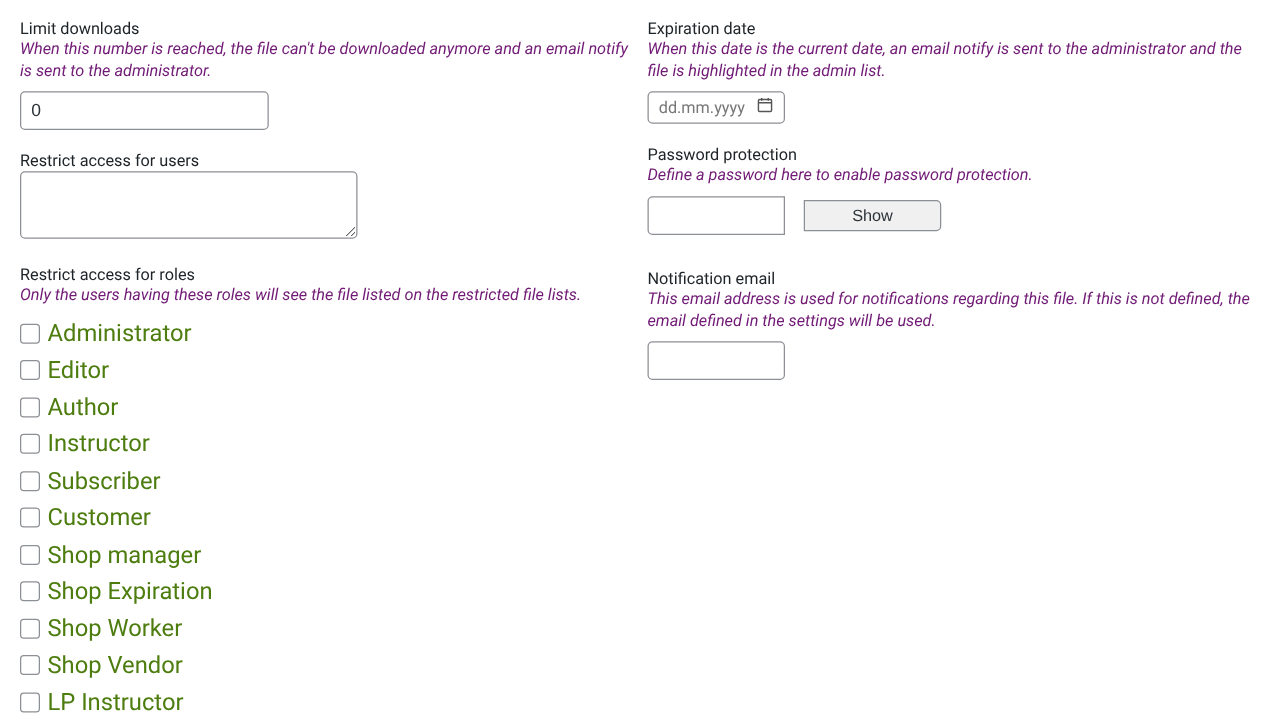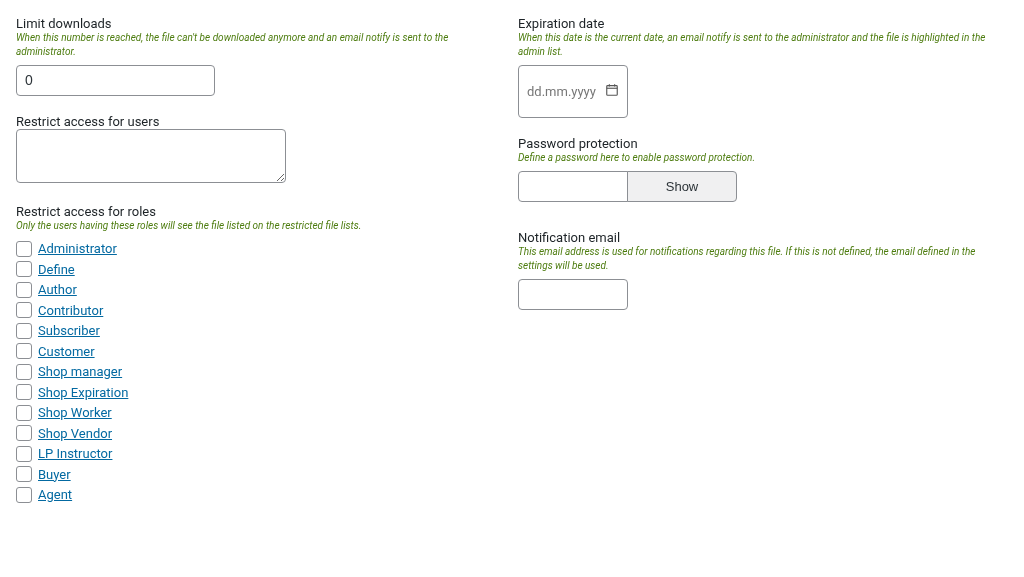--- a/index.html
+++ b/index.html
@@ -26,22 +26,22 @@
       margin-bottom: 18px;
     }
     .field-label {
       font-weight: 400;
       font-size: 13px;
       color: #1d2327;
       display: block;
     }
     .field-description {
       font-style: italic;
-      font-size: 10px;
-      color: #4d7c0f;
+      font-size: 13px;
+      color: #701a75;
       margin-bottom: 6px;
       line-height: 1.4;
     }
     input[type="text"],
     input[type="number"],
     input[type="email"],
     input[type="password"],
     textarea {
       border: 1px solid #8c8f94;
       border-radius: 4px;
@@ -56,38 +56,39 @@
     input[type="email"],
     input[type="password"] {
       width: 110px;
     }
     .date-input {
       display: inline-flex;
       align-items: center;
       border: 1px solid #8c8f94;
       border-radius: 4px;
       background: #fff;
-      padding: 17px 8px;
+      padding: 3px 8px;
       width: 110px;
       justify-content: space-between;
       color: #777;
       font-size: 13px;
     }
     .date-input svg {
       width: 14px;
       height: 14px;
     }
     textarea {
       width: 270px;
       height: 54px;
       resize: vertical;
     }
     .password-row {
       display: flex;
-      gap: 0;
+      gap: 16px;
+      align-items: center;
     }
     .password-row input {
       border-top-right-radius: 0;
       border-bottom-right-radius: 0;
     }
     .show-button {
       border: 1px solid #8c8f94;
       border-left: 1px solid #8c8f94;
       background: #f0f0f1;
       padding: 4px 30px;
@@ -113,24 +114,23 @@
       width: 16px;
       height: 16px;
       border: 1px solid #8c8f94;
       border-radius: 3px;
       margin-right: 6px;
       background: #fff;
       cursor: pointer;
       flex-shrink: 0;
     }
     .roles-list label {
-      font-size: 13px;
-      color: #0369a1;
+      font-size: 19px;
+      color: #4d7c0f;
       cursor: pointer;
-      text-decoration: underline;
     }
   </style>
 </head>
 <body>
 
 <div class="form-container">
   <div class="column">
 
     <div class="field-group">
       <span class="field-label">Limit downloads</span>
@@ -146,29 +146,29 @@
     <div class="field-group">
       <span class="field-label">Restrict access for roles</span>
       <div class="field-description">Only the users having these roles will see the file listed on the restricted file lists.</div>
       <ul class="roles-list">
           <li>
             <input type="checkbox" id="role-0" style="">
             <label for="role-0">Administrator</label>
           </li>
           <li>
             <input type="checkbox" id="role-1" style="">
-            <label for="role-1">Define</label>
+            <label for="role-1">Editor</label>
           </li>
           <li>
             <input type="checkbox" id="role-2" style="">
             <label for="role-2">Author</label>
           </li>
           <li>
             <input type="checkbox" id="role-3" style="">
-            <label for="role-3">Contributor</label>
+            <label for="role-3">Instructor</label>
           </li>
           <li>
             <input type="checkbox" id="role-4" style="">
             <label for="role-4">Subscriber</label>
           </li>
           <li>
             <input type="checkbox" id="role-5" style="">
             <label for="role-5">Customer</label>
           </li>
           <li>

